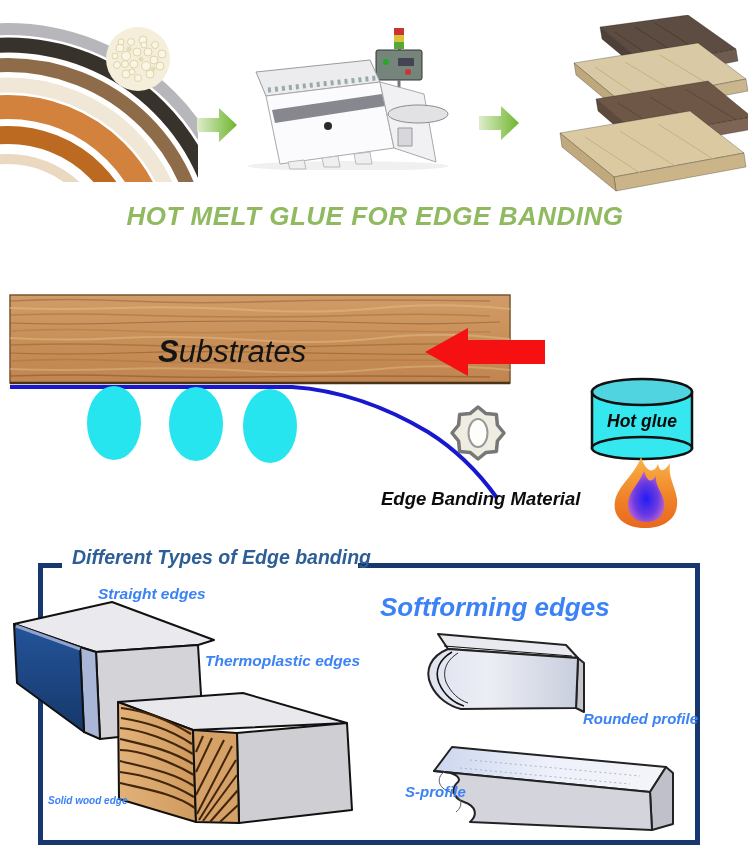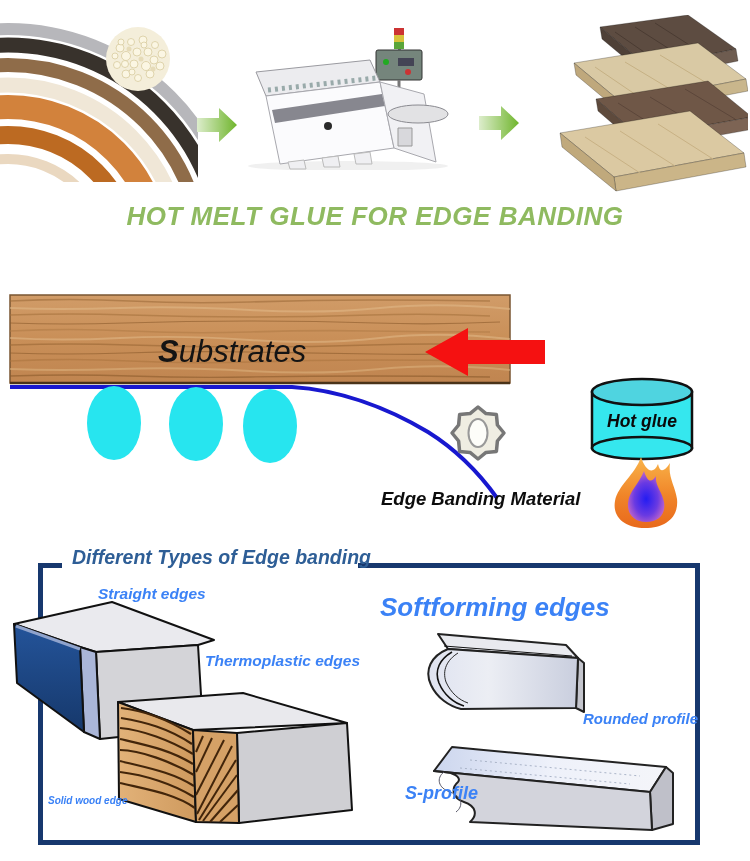--- a/index.html
+++ b/index.html
@@ -13,21 +13,21 @@
              border:5px solid #17386e;box-sizing:border-box;z-index:1;background:transparent;}
   .types-mask{position:absolute;left:62px;top:560px;width:296px;height:13px;background:#fff;z-index:2;}
   #types-title{position:absolute;left:72px;top:546px;font-size:19.5px;font-weight:bold;color:#2e5e96;z-index:3;}
   #types-svg{z-index:2;}
   .lbl{position:absolute;font-weight:bold;color:#3b82f6;z-index:3;}
   #lbl-straight{left:98px;top:585px;font-size:15.5px;}
   #lbl-thermo{left:205px;top:644px;font-size:15.5px;margin-top:8px;}
   #lbl-solid{left:48px;top:795px;font-size:10px;}
   #lbl-soft{left:380px;top:592px;font-size:26px;}
   #lbl-rounded{left:583px;top:670px;font-size:15px;margin-top:40px;}
-  #lbl-sprofile{left:405px;top:783px;font-size:18px;}
+  #lbl-sprofile{left:405px;top:783px;font-size:15px;}
 </style>
 </head>
 <body>
 
 <div class="canvas">
 
   <svg id="coils-svg" style="left:0;top:12px" width="198" height="170" viewBox="0 0 198 170">
     <g fill="none">
       <circle cx="8" cy="247" r="230" stroke="#b7b7bb" stroke-width="12"></circle>
       <circle cx="8" cy="247" r="214" stroke="#38322c" stroke-width="15"></circle>

